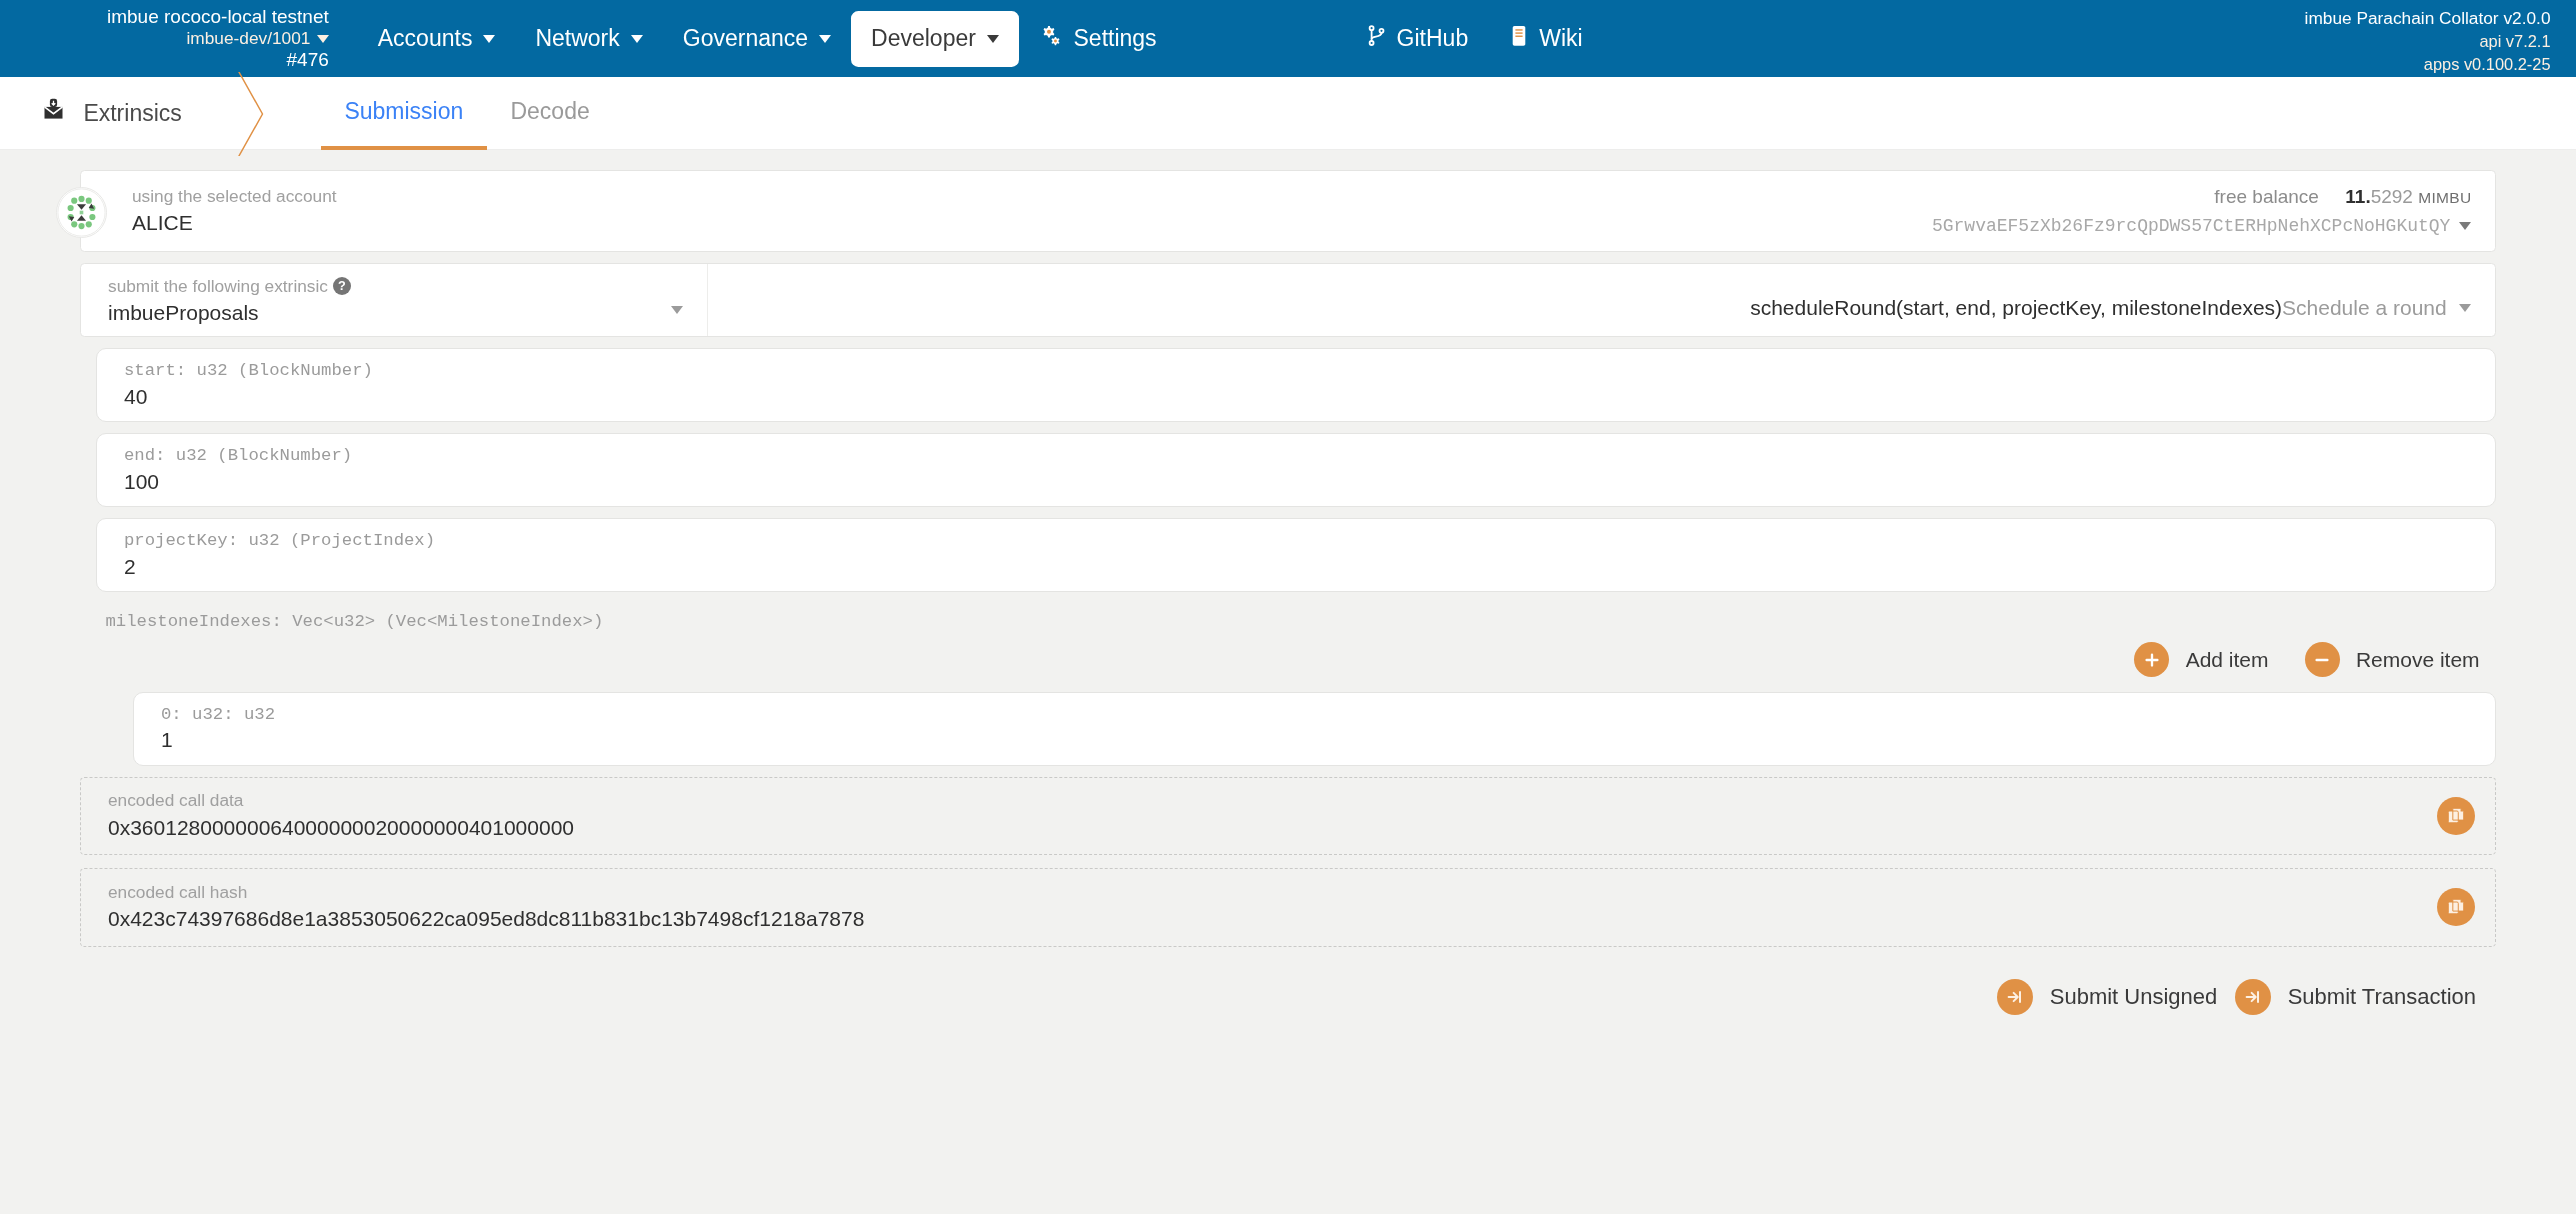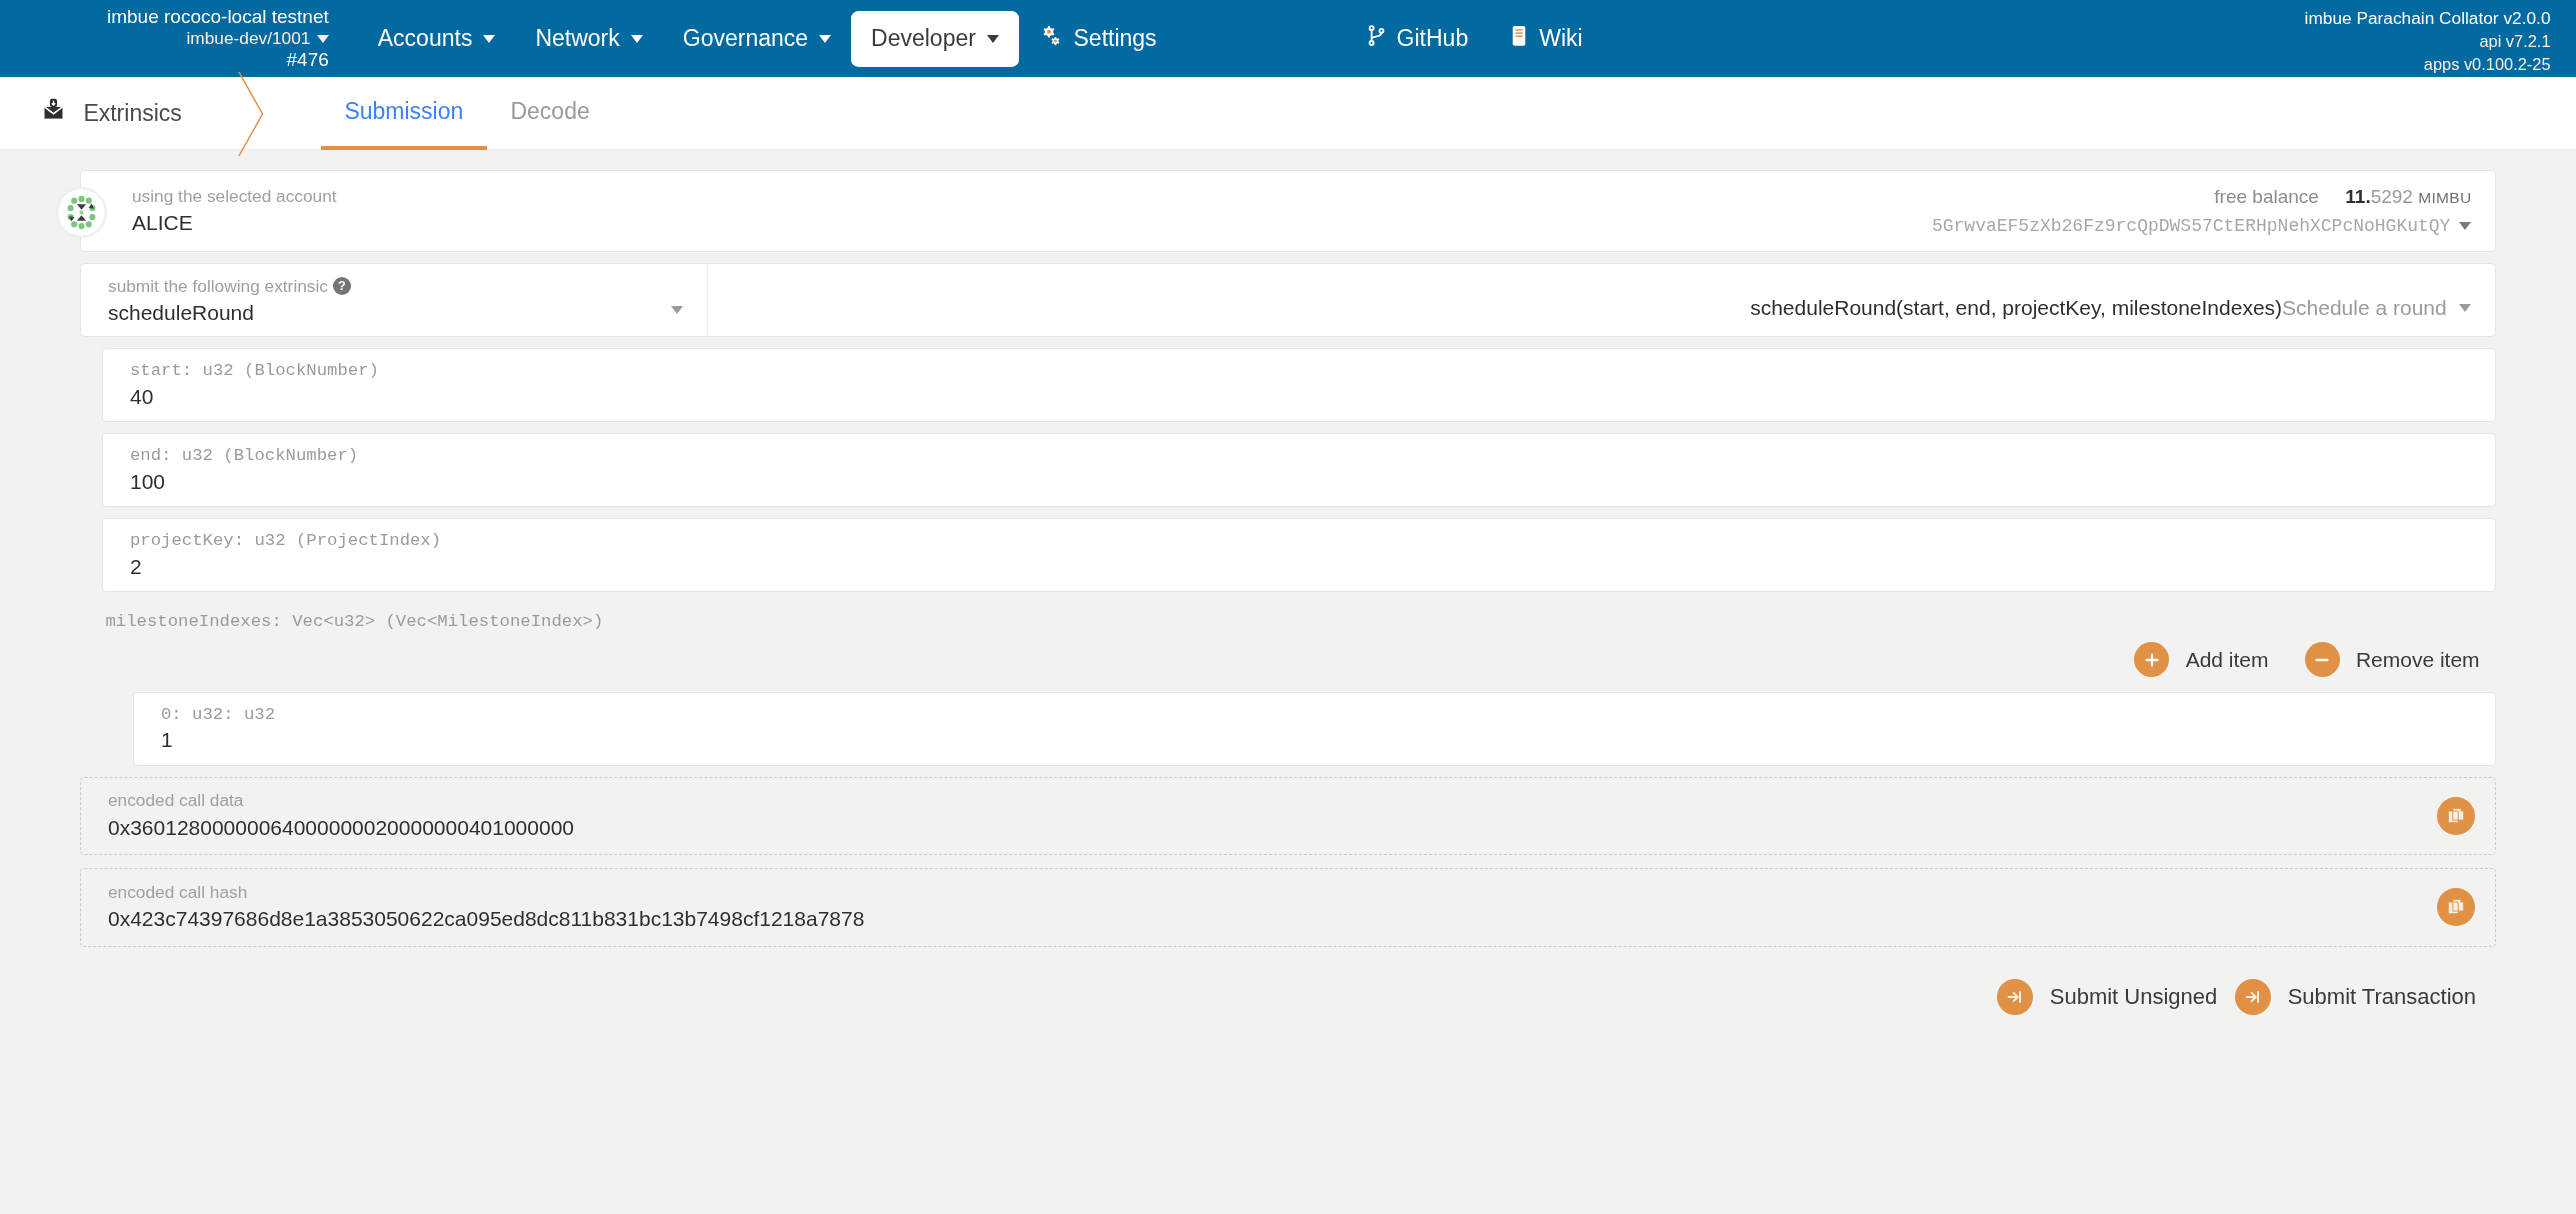--- a/index.html
+++ b/index.html
@@ -125,22 +125,22 @@
     display: flex; align-items: center; gap: 12.7px; padding-top: 16.4px;
   }
   .helpicon {
     display: inline-block; width: 18px; height: 18px; border-radius: 50%;
     background: #757575; color: #fff; font-size: 12.7px; line-height: 18px;
     text-align: center; font-weight: bold; vertical-align: 1.8px; cursor: pointer;
   }
 
   
   .param {
-    background: #fff; border: 0.9px solid #e4e4e2; border-radius: 4px;
-    margin: 0 0 11px 22px; padding: 11.8px 20px 12.7px 27px;
+    background: #fff; border: 0.9px solid #e4e4e2; border-radius: 10px;
+    margin: 0 0 11px 16px; padding: 11.8px 20px 12.7px 27px;
   }
   .param .fieldvalue { margin-top: 2.7px; }
   .param.indent2 { margin-left: 53px; }
 
   .veclabel {
     font-family: "Liberation Mono", monospace;
     font-size: 17.3px; color: #9b9b9b; padding: 9px 0 5.5px 25.5px;
   }
 
   .itembar {
@@ -339,21 +339,21 @@
     </div>
   </div>
 
   <div class="card outer">
     <div class="ext-row">
       <div class="ext-left">
         <div class="fieldlabel">
           <span>submit the following extrinsic</span>
           <span class="helpicon">?</span>
         </div>
-        <div class="fieldvalue">scheduleRound</div>
+        <div class="fieldvalue">imbueProposals</div>
         <span class="caret"></span>
       </div>
       <div class="ext-right">
         <div class="ext-sig">scheduleRound(start, end, projectKey, milestoneIndexes)</div>
         <div class="ext-desc">
           <span>Schedule a round</span>
           <span class="caret"></span>
         </div>
       </div>
     </div>

